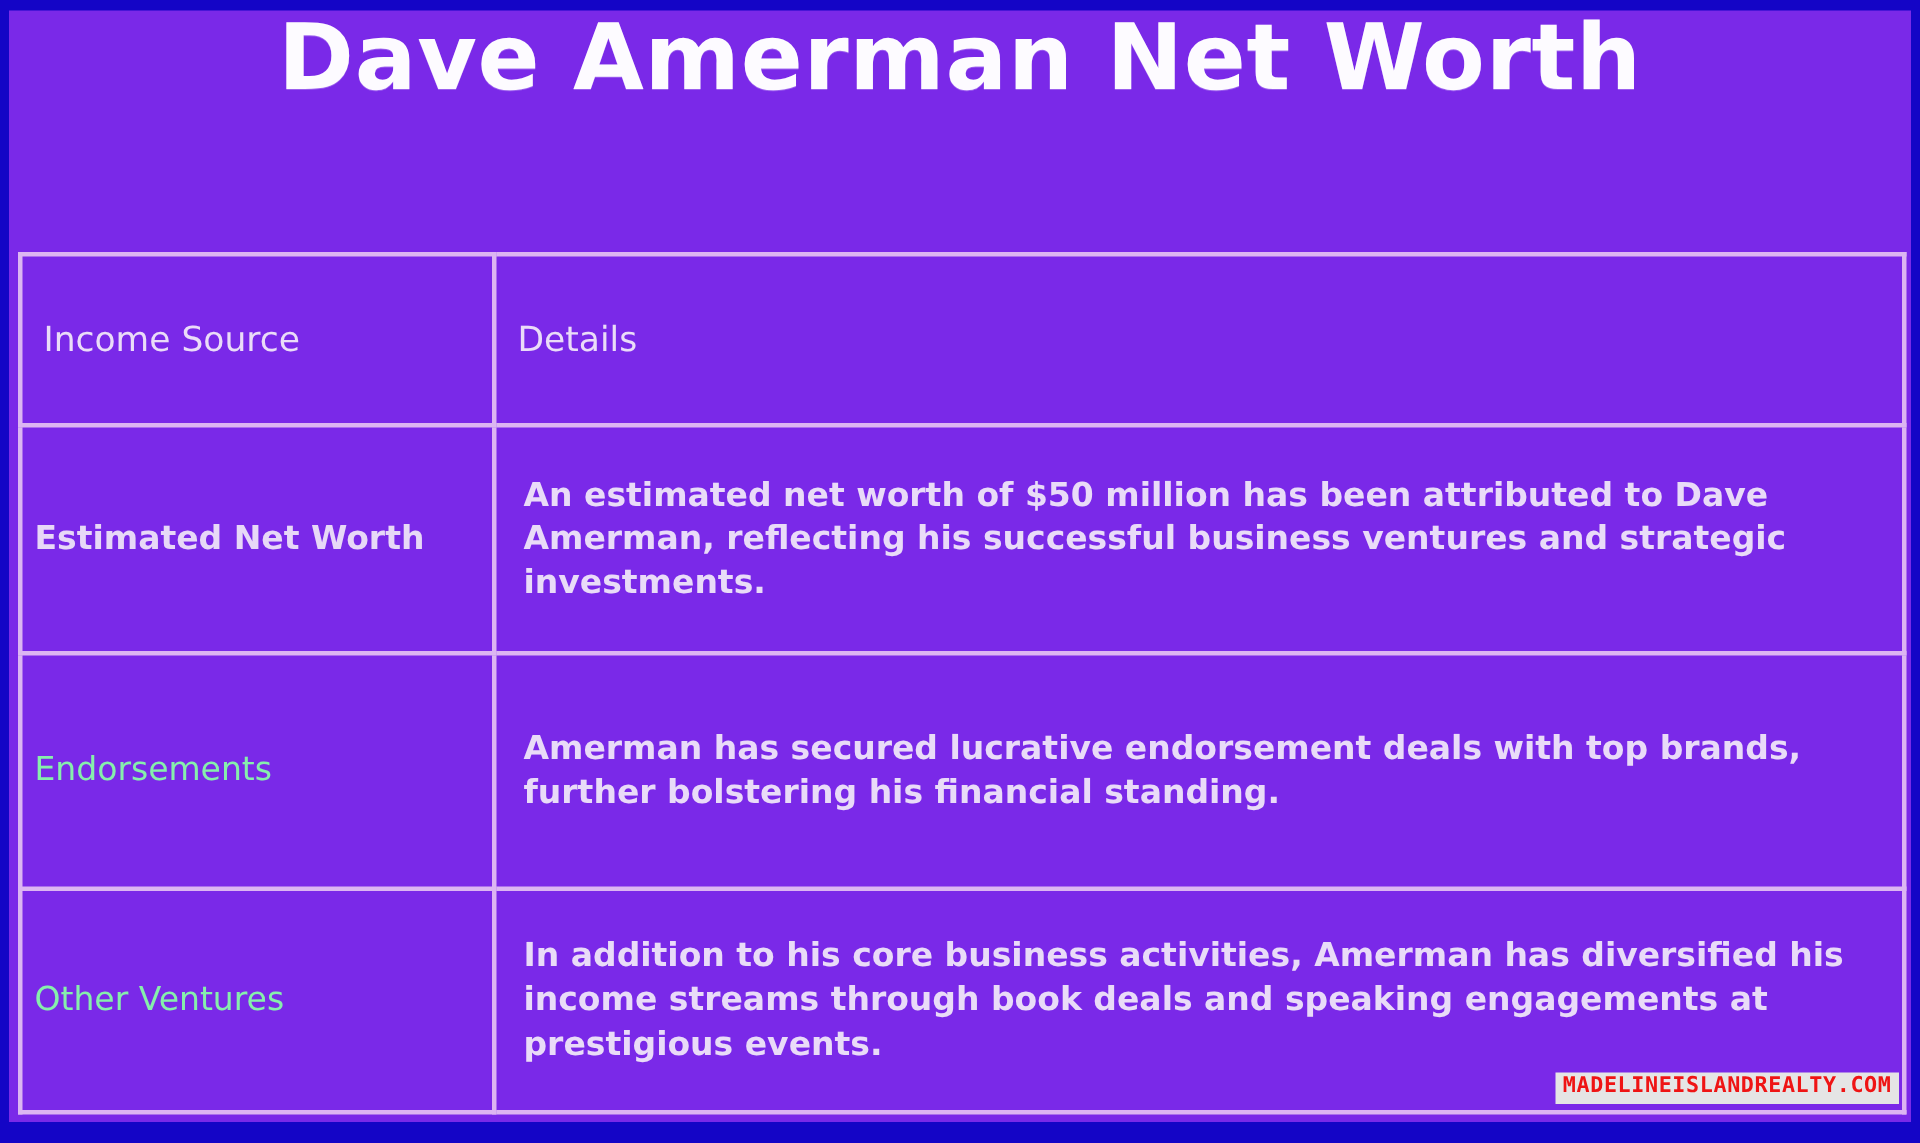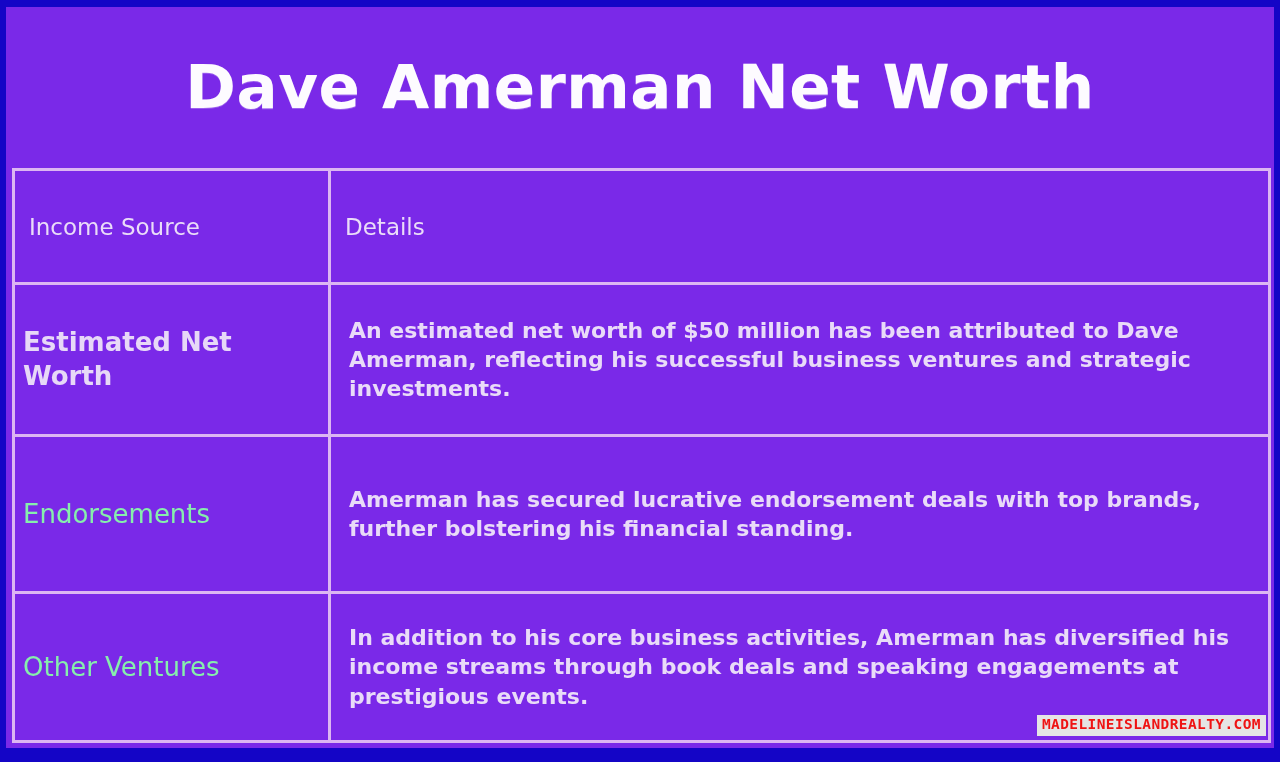--- a/index.html
+++ b/index.html
@@ -35,21 +35,21 @@
   }
 
   
   #title-bar {
     position: absolute;
     left: 0;
     top: 0;
     width: 1268px;
     height: 161px;
     display: flex;
-    align-items: center;
+    align-items: flex-start;
     justify-content: center;
   }
 
   #poster-title {
     font-size: 61px;
     font-weight: bold;
     color: #fdfbff;
     letter-spacing: 0.5px;
     line-height: 1.05;
     text-align: center;
@@ -93,21 +93,21 @@
   }
 
   
   #networth-table tbody td {
     font-size: 22px;
     line-height: 1.33;
     font-weight: 600;
   }
 
   #networth-table tbody td.source-cell {
-    font-size: 26px;
+    font-size: 22px;
     font-weight: 600;
     color: #e7d8f7;
     padding: 6px 8px;
   }
 
   
   #networth-table tbody tr.light-label td.source-cell {
     font-weight: 400;
     color: #86efac;
   }

